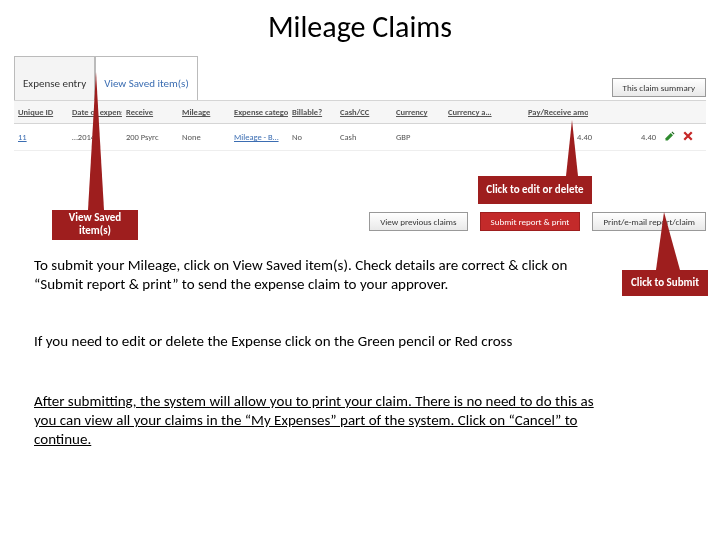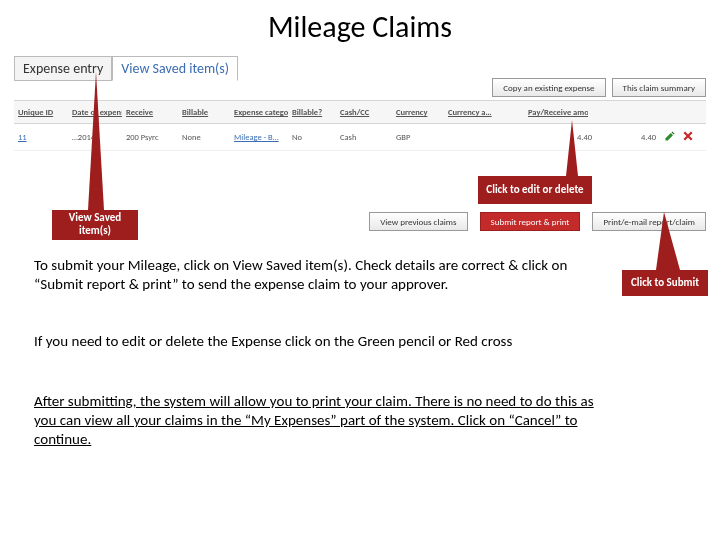--- a/index.html
+++ b/index.html
@@ -25,22 +25,22 @@
     left: 14px;
     right: 14px;
     top: 56px;
     height: 168px;
   }
   .tabs {
     display: flex;
     gap: 0;
   }
   .tab {
-    font-size: 14px;
-    padding: 3px 8px;
+    font-size: 11px;
+    padding: 20px 8px;
     border: 1px solid #bbb;
     background: #f4f4f4;
     color: #333;
   }
   .tab.active {
     color: #3b6db2;
     background: #fff;
     border-bottom-color: #fff;
   }
   .toprow {
@@ -176,30 +176,29 @@
 
 <div class="title">Mileage Claims</div>
 
 <div class="shot">
   <div class="tabs">
     <div class="tab">Expense entry</div>
     <div class="tab active">View Saved item(s)</div>
   </div>
 
   <div class="toprow">
-    <div class="btn">Copy an existing expense</div>
     <div class="btn">This claim summary</div>
   </div>
 
   <div class="grid">
     <div class="gridhead">
       <div class="gh col-u">Unique ID</div>
       <div class="gh col-d">Date of expense</div>
       <div class="gh col-c">Receive</div>
-      <div class="gh col-p">Billable</div>
+      <div class="gh col-p">Mileage</div>
       <div class="gh col-e">Expense category</div>
       <div class="gh col-b">Billable?</div>
       <div class="gh col-cc">Cash/CC</div>
       <div class="gh col-cu">Currency</div>
       <div class="gh col-ca">Currency a…</div>
       <div class="gh col-pr">Pay/Receive amount</div>
       <div class="gh col-ac"></div>
     </div>
     <div class="gridrow">
       <div class="gc col-u lnk">11</div>

